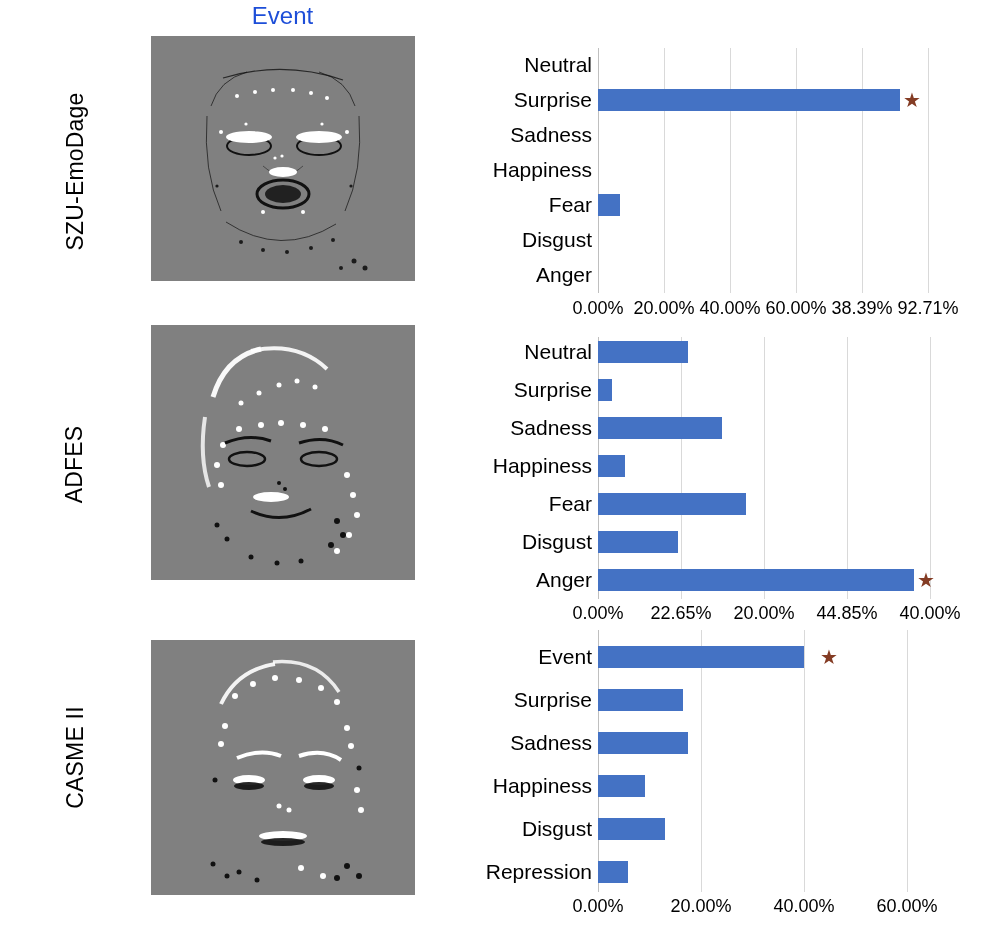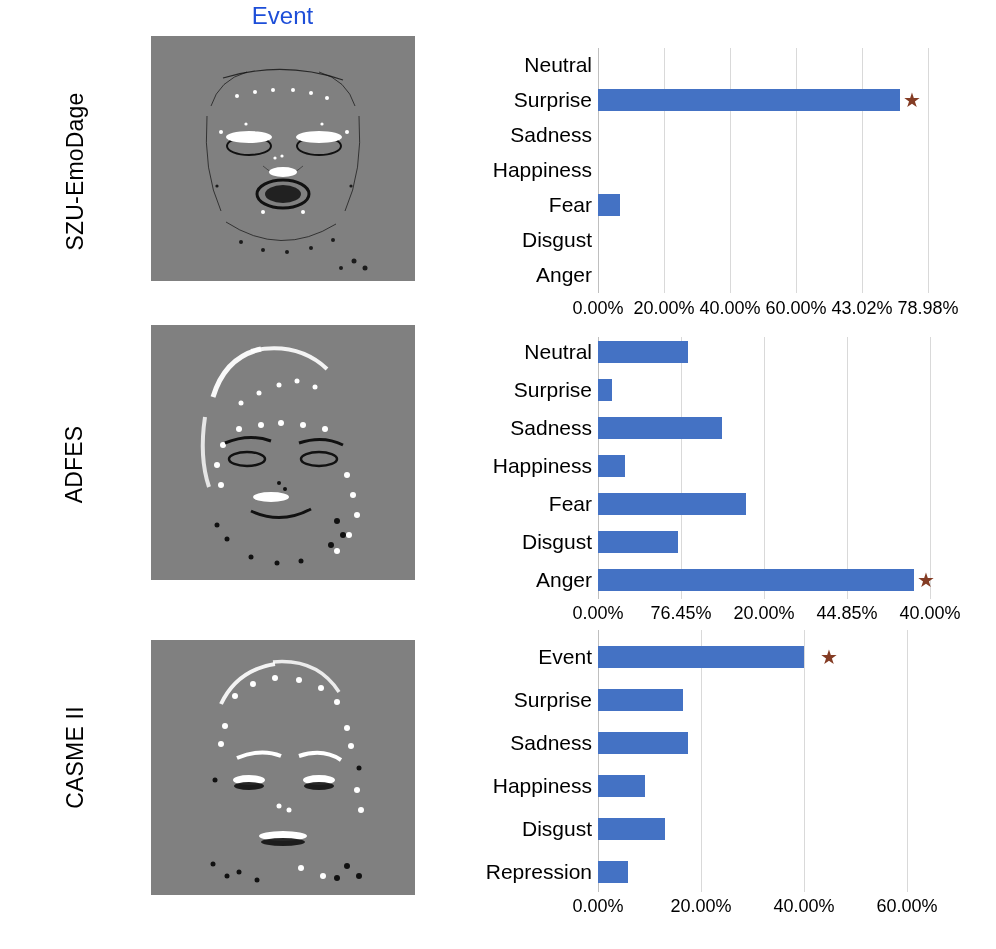--- a/index.html
+++ b/index.html
@@ -235,22 +235,22 @@
 
           <div class="bar" style="top:52px; left:0; width:302px"></div>
           <div class="bar" style="top:157px; left:0; width:22px"></div>
           <div class="star" style="top:52px; left:305px">★</div>
         </div>
         <div class="xticks" style="top:250px">
           <div class="xtick" style="left:0px">0.00%</div>
           <div class="xtick" style="left:66px">20.00%</div>
           <div class="xtick" style="left:132px">40.00%</div>
           <div class="xtick" style="left:198px">60.00%</div>
-          <div class="xtick" style="left:264px">43.02%</div>
-          <div class="xtick" style="left:330px">78.98%</div>
+          <div class="xtick" style="left:264px">38.39%</div>
+          <div class="xtick" style="left:330px">92.71%</div>
         </div>
       </div>
     </div>
   </div>
 
   <div class="row row-2">
     <div class="row-label">
       <span>ADFES</span>
     </div>
 
@@ -324,21 +324,21 @@
           <div class="bar" style="top:53px;  left:0; width:14px"></div>
           <div class="bar" style="top:91px;  left:0; width:124px"></div>
           <div class="bar" style="top:129px; left:0; width:27px"></div>
           <div class="bar" style="top:167px; left:0; width:148px"></div>
           <div class="bar" style="top:205px; left:0; width:80px"></div>
           <div class="bar" style="top:243px; left:0; width:316px"></div>
           <div class="star" style="top:243px; left:319px">★</div>
         </div>
         <div class="xticks" style="top:266px">
           <div class="xtick" style="left:0px">0.00%</div>
-          <div class="xtick" style="left:83px">76.45%</div>
+          <div class="xtick" style="left:83px">22.65%</div>
           <div class="xtick" style="left:166px">20.00%</div>
           <div class="xtick" style="left:249px">44.85%</div>
           <div class="xtick" style="left:332px">40.00%</div>
         </div>
       </div>
     </div>
   </div>
 
   <div class="row row-3">
     <div class="row-label">

